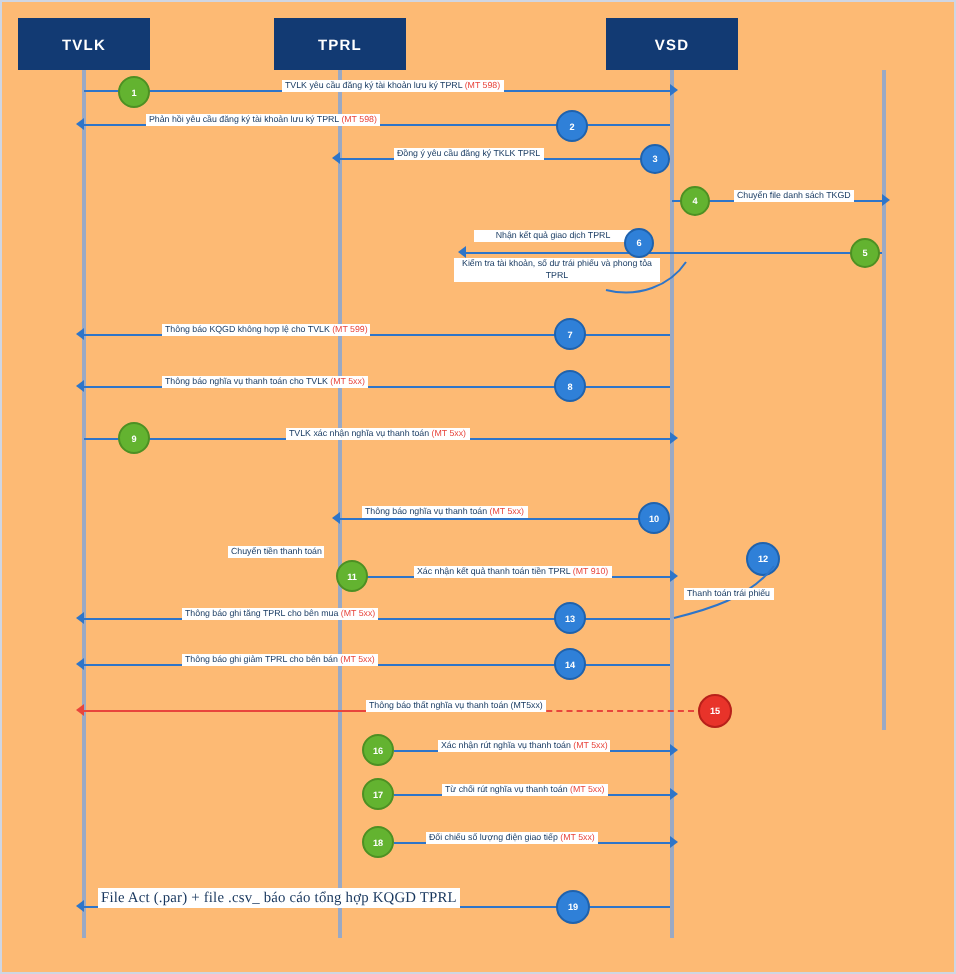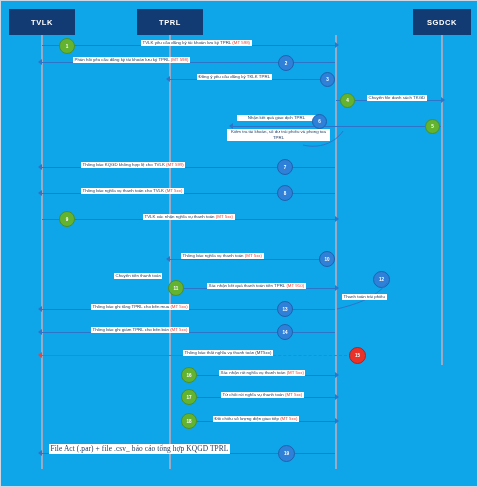--- a/index.html
+++ b/index.html
@@ -4,21 +4,21 @@
 <style>
   html, body {
     margin: 0;
     padding: 0;
     background: #ffffff;
   }
   #canvas {
     position: relative;
     width: 478px;
     height: 487px;
-    background: #0ea5e9;
+    background: #fdba74;
     border: 1px solid #cfd6e4;
     box-sizing: border-box;
     overflow: hidden;
     font-family: "Liberation Sans", sans-serif;
   }
   
   .actor-box {
     position: absolute;
     height: 26px;
     background: #123a73;
@@ -122,22 +122,22 @@
   <div class="lifeline" style="left:168px; top:34px; height:434px;"></div>
   <div class="lifeline" style="left:334px; top:34px; height:434px;"></div>
   <div class="lifeline" style="left:440px; top:34px; height:330px;"></div>
 
   <div class="actor-box" style="left:8px; top:8px; width:66px;">
     <span>TVLK</span>
   </div>
   <div class="actor-box" style="left:136px; top:8px; width:66px;">
     <span>TPRL</span>
   </div>
-  <div class="actor-box" style="left:412px; top:8px; width:58px;">
-    <span>SGDCK</span>
+  <div class="actor-box" style="left:302px; top:8px; width:66px;">
+    <span>VSD</span>
   </div>
 
   <div class="arrow to-right" style="left:41px; top:44px; width:293px;"></div>
   <div class="msg" style="left:140px; top:39px;">
     <span>TVLK yêu cầu đăng ký tài khoản lưu ký TPRL </span><span class="mt">(MT 598)</span>
   </div>
   <div class="node green" style="left:58px; top:37px; width:16px; height:16px;">
     <span>1</span>
   </div>
 

